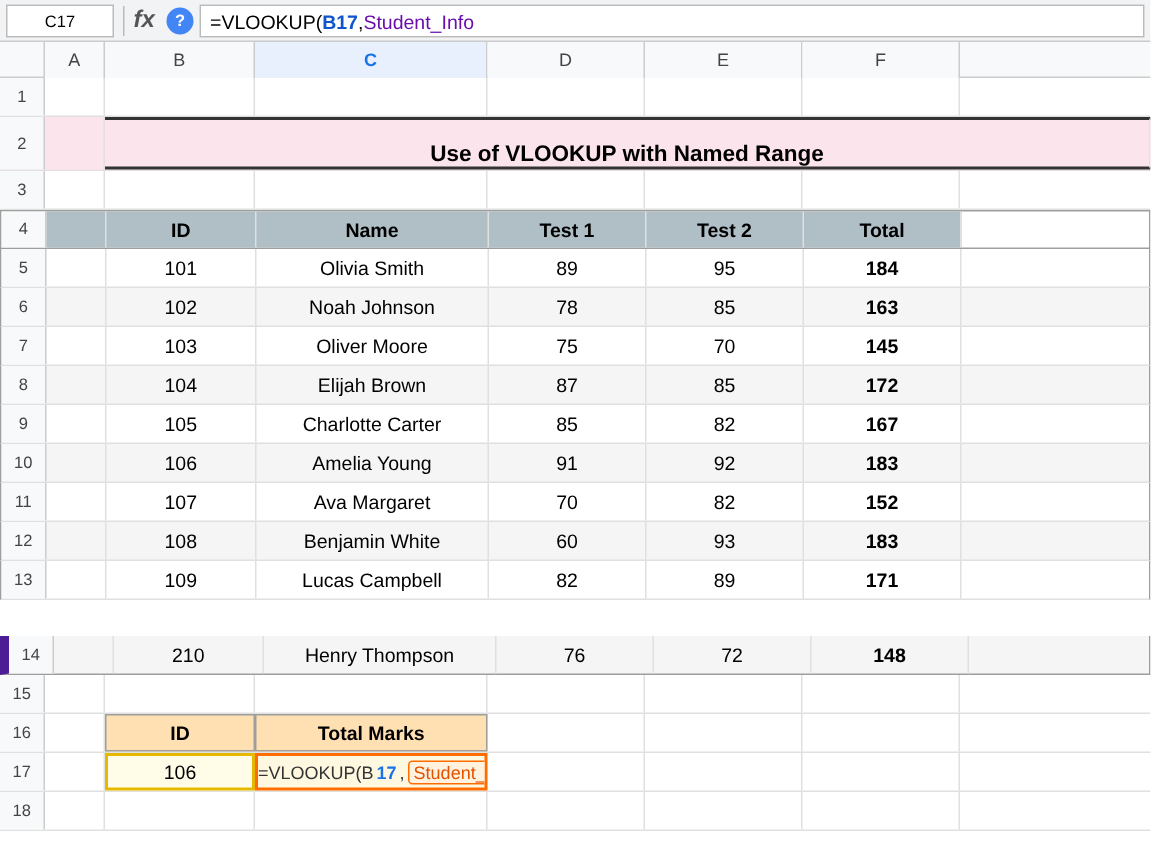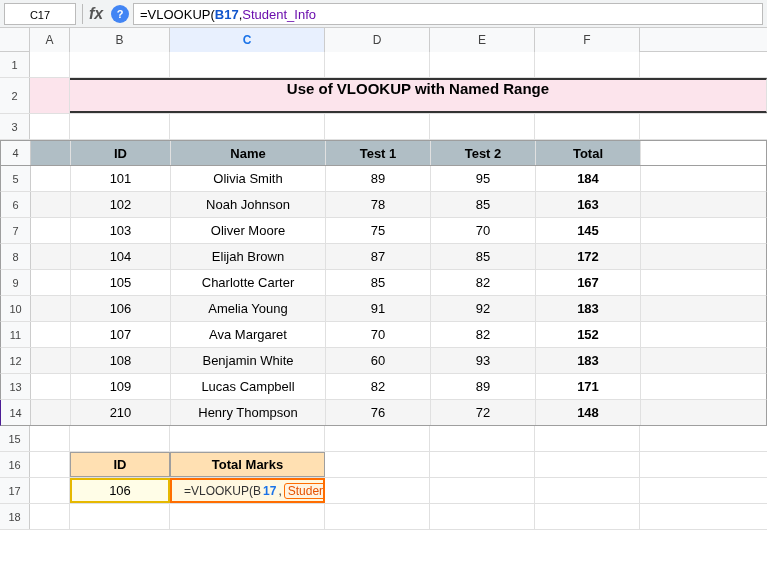--- a/index.html
+++ b/index.html
@@ -157,21 +157,21 @@
     }
 
     
     .formula-cell {
       background: #fff8e1;
       border: 2px solid #ff6d00 !important;
       position: relative;
       font-size: 12px;
       color: #333;
       justify-content: flex-start;
-      padding-left: 12px;
+      padding-left: 0;
     }
     .formula-cell-content {
       display: flex;
       align-items: center;
       gap: 2px;
       white-space: nowrap;
     }
     .formula-text { color: #333; font-size: 12px; }
     .formula-b17 { color: #1a73e8; font-weight: bold; }
     .formula-named-bg {
@@ -188,21 +188,21 @@
       border: 2px solid #e6b800 !important;
       background: #fffde7;
     }
 
     
     .empty-row { background: #fff; }
 
     .merged-title {
       flex: 1;
       display: flex;
-      align-items: flex-start;
+      align-items: flex-end;
       justify-content: center;
       font-size: 15px;
       font-weight: bold;
       background: #fce4ec;
       border-right: 1px solid #e0e0e0;
     }
   </style>
 </head>
 <body>
 
@@ -340,21 +340,21 @@
   </div>
   <div class="grid-row row-odd" style="border-left:1px solid #9e9e9e; border-right:1px solid #9e9e9e;">
     <div class="row-num">13</div>
     <div class="cell col-a"></div>
     <div class="cell col-b">109</div>
     <div class="cell col-c">Lucas Campbell</div>
     <div class="cell col-d">82</div>
     <div class="cell col-e">89</div>
     <div class="cell col-f bold-cell">171</div>
   </div>
-  <div class="grid-row row-even" style="border-left:1px solid #4c1d95; border-right:1px solid #9e9e9e; border-bottom:1px solid #9e9e9e;">
+  <div class="grid-row row-even" style="border-left:6px solid #4c1d95; border-right:1px solid #9e9e9e; border-bottom:1px solid #9e9e9e;margin-top:24px;">
     <div class="row-num">14</div>
     <div class="cell col-a"></div>
     <div class="cell col-b">210</div>
     <div class="cell col-c">Henry Thompson</div>
     <div class="cell col-d">76</div>
     <div class="cell col-e">72</div>
     <div class="cell col-f bold-cell">148</div>
   </div>
 
   <div class="grid-row empty-row">

